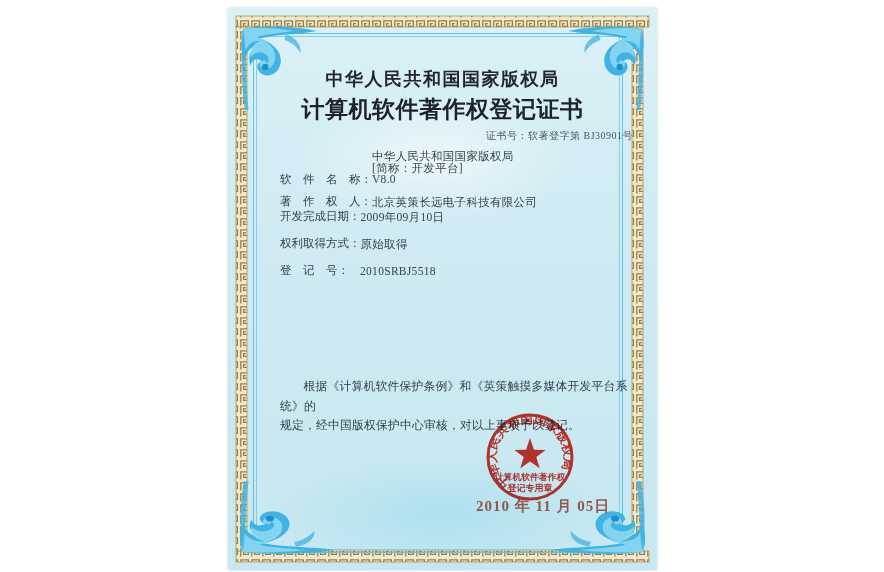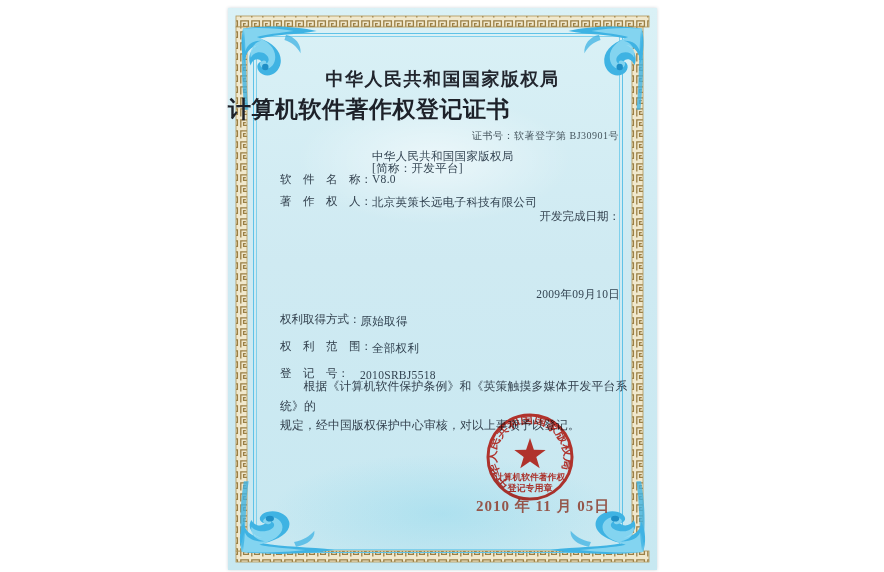--- a/index.html
+++ b/index.html
@@ -32,39 +32,39 @@
   .corner.tr{right:12px;top:16px;width:92px;height:92px;}
   .corner.bl{left:10px;bottom:14px;width:116px;height:80px;}
   .corner.br{right:10px;bottom:14px;width:116px;height:80px;}
   
   .issuer{
     position:absolute;left:0;top:59px;width:100%;text-align:center;
     font-family:"Liberation Sans","DejaVu Sans",sans-serif;
     font-size:18px;font-weight:700;letter-spacing:1.5px;color:#22262e;
   }
   .cert-title{
-    position:absolute;left:0;top:86px;width:100%;text-align:left;
+    position:absolute;left:0;top:86px;width:100%;text-align:center;
     font-family:"Liberation Sans","DejaVu Sans",sans-serif;
     font-size:23px;font-weight:800;letter-spacing:.5px;color:#1d2129;
   }
   .cert-no{
-    position:absolute;left:244px;top:121px;
+    position:absolute;left:258px;top:121px;
     font-size:10px;color:#46565f;letter-spacing:.5px;
   }
   .fields{position:absolute;left:52px;top:143px;width:340px;}
   .field-row{display:flex;align-items:flex-end;line-height:15px;}
   .field-label{
     flex:0 0 80px;font-size:11.5px;color:#33414e;white-space:pre;
   }
   .field-value{font-size:11.5px;color:#334452;letter-spacing:.3px;}
   .field-value .vline{line-height:11.5px;}
   .field-row:nth-child(1){margin-bottom:8px;}
   .field-row:nth-child(1) .field-label{line-height:11.5px;}
   .field-row:nth-child(2){}
-  .field-row:nth-child(3){margin-bottom:12px;flex-direction:column;}
+  .field-row:nth-child(3){margin-bottom:12px;}
   .field-row:nth-child(4){margin-bottom:12px;}
   .field-row:nth-child(5){margin-bottom:12px;}
   .field-row:nth-child(6){margin-bottom:3px;}
   .paragraph{
     position:absolute;left:52px;top:369px;width:350px;
     font-size:11.8px;line-height:19.5px;color:#33414e;letter-spacing:.2px;
   }
   .paragraph .pline.indent{text-indent:2em;}
   
   .issue-date{
@@ -155,26 +155,20 @@
   </div>
 
 
   <div class="field-row">
     <div class="field-label">权利取得方式：</div>
     <div class="field-value">
           <div class="vline">原始取得</div>
         </div>
   </div>
 
-  <div class="field-row">
-    <div class="field-label">权　利　范　围：</div>
-    <div class="field-value">
-          <div class="vline">全部权利</div>
-        </div>
-  </div>
 
   <div class="field-row">
     <div class="field-label">登　记　号：</div>
     <div class="field-value">
           <div class="vline">2010SRBJ5518</div>
         </div>
   </div>
 </div>
 
   <div class="paragraph">

